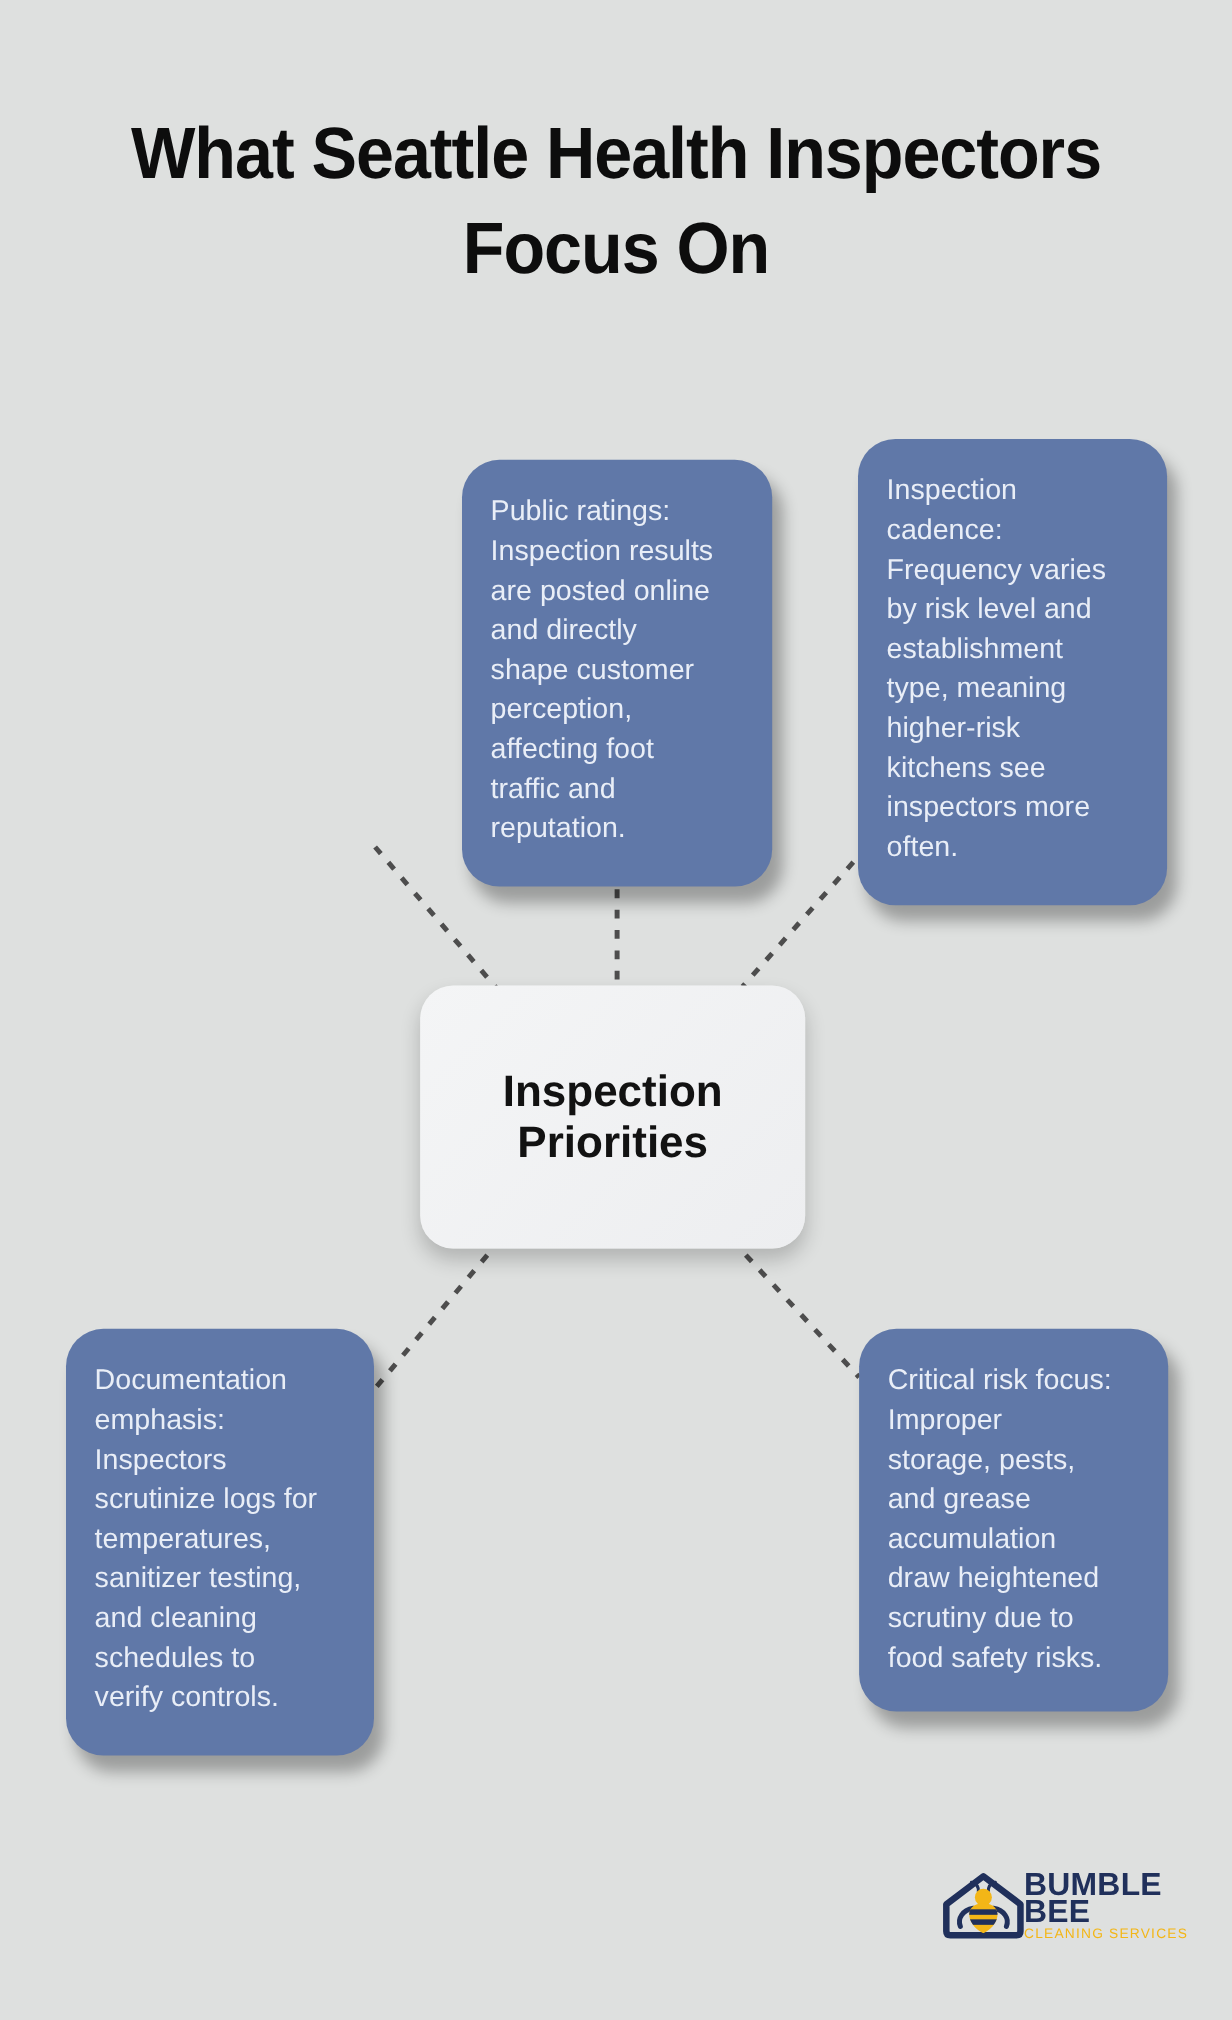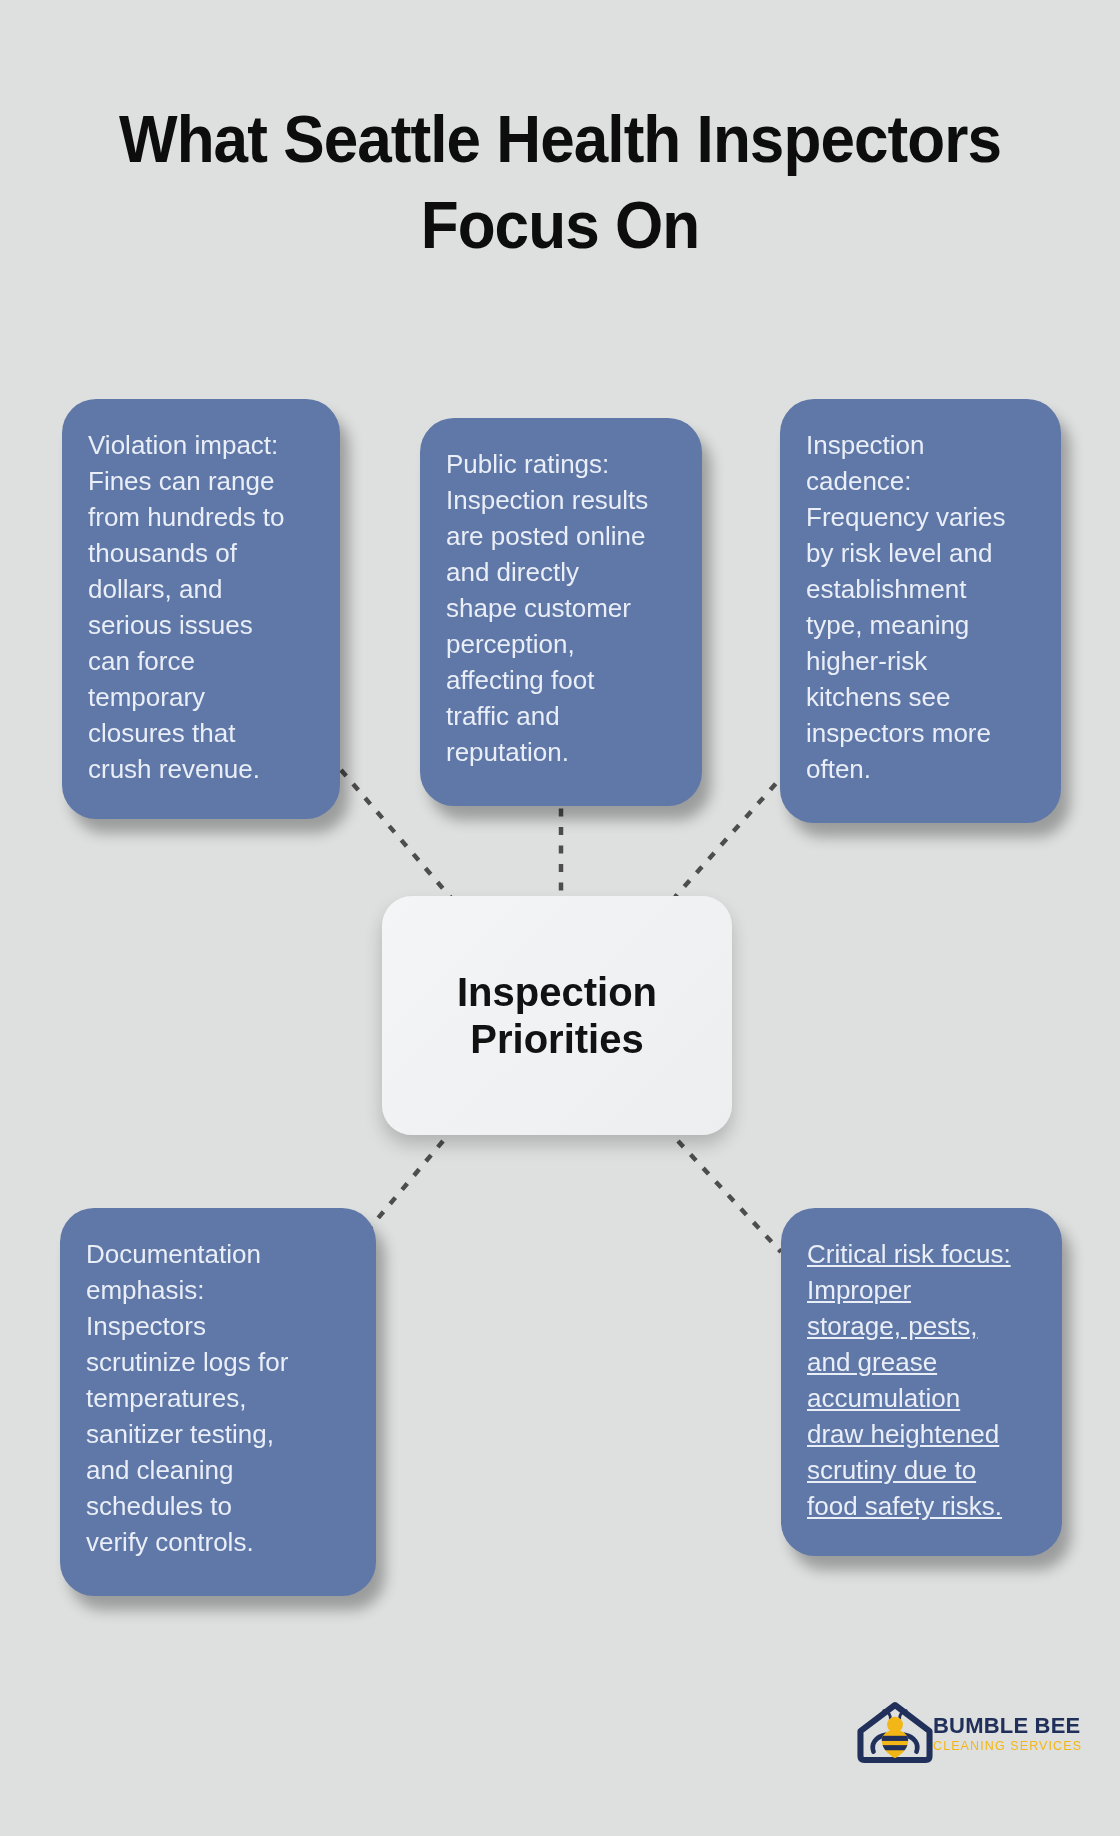--- a/index.html
+++ b/index.html
@@ -45,22 +45,22 @@
     color: #e9eef7;
     font-size: 26px;
     line-height: 36px;
     white-space: pre;
     padding: 28px 12px 28px 26px;
     box-sizing: border-box;
   }
   .node-top-left     { left: 62px;  top: 399px; width: 278px; height: 420px; }
   .node-top-center   { left: 420px; top: 418px; width: 282px; height: 388px; }
   .node-top-right    { left: 780px; top: 399px; width: 281px; height: 424px; }
-  .node-bottom-left  { left: 60px;  top: 1208px; width: 316px; height: 388px; }
-  .node-bottom-right { left: 781px; top: 1208px; width: 281px; height: 348px; text-decoration: underline; }
+  .node-bottom-left  { left: 60px;  top: 1208px; width: 280px; height: 388px; }
+  .node-bottom-right { left: 781px; top: 1208px; width: 281px; height: 348px; }
 
   
   .center-node {
     position: absolute;
     left: 382px; top: 896px; width: 350px; height: 239px;
     background: linear-gradient(135deg, #f4f5f6, #edeef0);
     border-radius: 30px;
     box-shadow: 0 10px 18px rgba(0,0,0,0.20);
     display: flex; align-items: center; justify-content: center;
     text-align: center;
@@ -73,21 +73,21 @@
 
   
   .logo {
     position: absolute;
     left: 853px; top: 1698px;
     display: flex; align-items: center;
   }
   .logo-text { margin-left: -4px; }
   .brand-name {
     color: #20305b;
-    font-size: 22px;
+    font-size: 29px;
     font-weight: 700;
     letter-spacing: 0.2px;
     line-height: 24px;
   }
   .brand-tagline {
     color: #f3b617;
     font-size: 12.5px;
     font-weight: 400;
     letter-spacing: 1.1px;
     line-height: 14px;
@@ -103,30 +103,20 @@
 Focus On</h1>
 
   <svg class="connectors" width="1120" height="1836" viewBox="0 0 1120 1836">
     <line x1="341" y1="770" x2="452" y2="899"></line>
     <line x1="561" y1="790" x2="561" y2="893"></line>
     <line x1="788" y1="770" x2="675" y2="897"></line>
     <line x1="443" y1="1141" x2="342" y2="1261"></line>
     <line x1="678" y1="1141" x2="781" y2="1252"></line>
   </svg>
 
-  <div class="node node-top-left">Violation impact:
-Fines can range
-from hundreds to
-thousands of
-dollars, and
-serious issues
-can force
-temporary
-closures that
-crush revenue.</div>
   <div class="node node-top-center">Public ratings:
 Inspection results
 are posted online
 and directly
 shape customer
 perception,
 affecting foot
 traffic and
 reputation.</div>
   <div class="node node-top-right">Inspection

